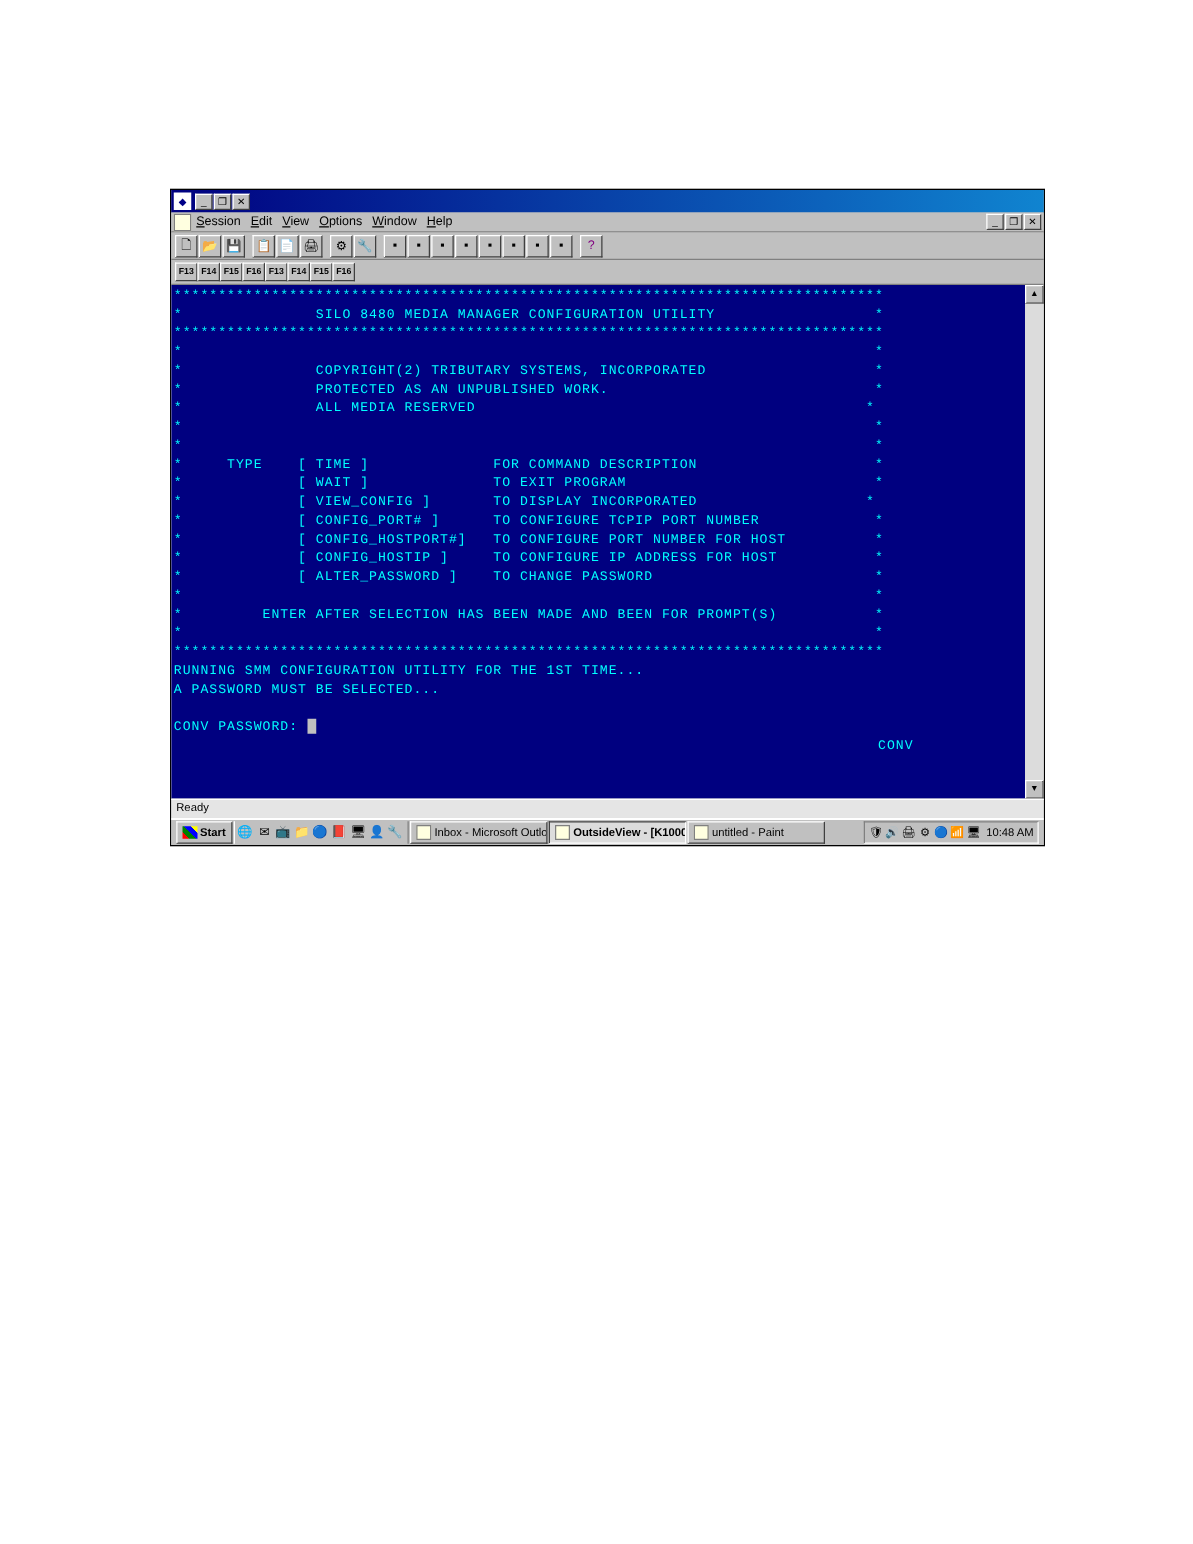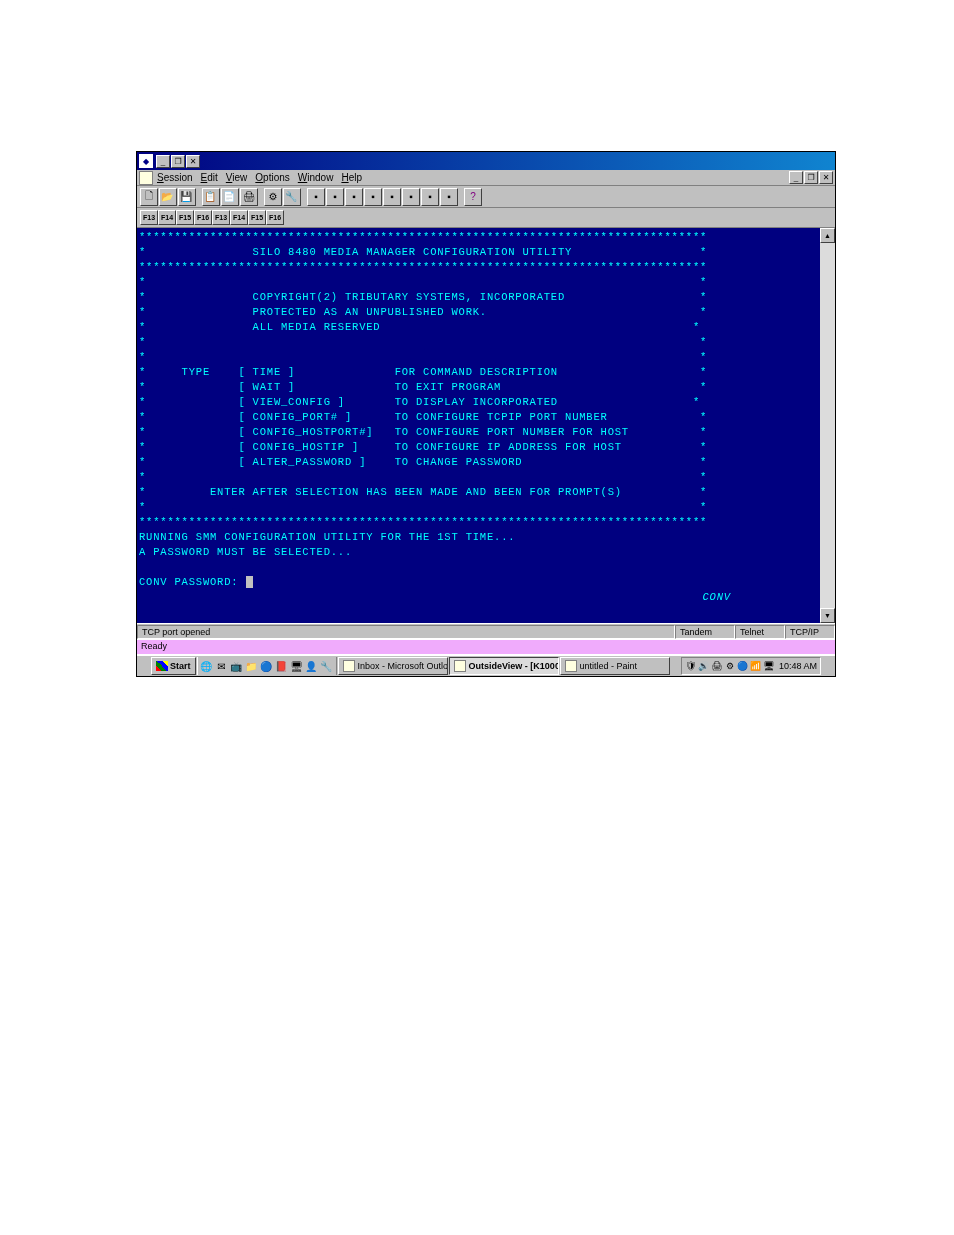--- a/index.html
+++ b/index.html
@@ -125,21 +125,20 @@
   .terminal .cursor {
     background: #c0c0c0;
     display: inline-block;
     width: 7px;
     height: 12px;
     vertical-align: middle;
   }
   .terminal .conv {
     text-align: right;
     padding-right: 80px;
-    font-style: italic;
   }
   .vscroll {
     width: 15px;
     background: #c0c0c0;
     display: flex;
     flex-direction: column;
   }
   .vscroll .arrow {
     height: 15px;
     background: #c0c0c0;
@@ -158,33 +157,33 @@
     border-top: 1px solid #fff;
   }
   .statusbar1 .cell {
     border: 1px solid; border-color: #808080 #fff #fff #808080;
     padding: 1px 4px;
     height: 14px;
     display: flex; align-items: center;
   }
   .statusbar1 .cell.flex { flex: 1; }
   .statusbar2 {
-    background: #f0abfc;
+    background: #e5e5e5;
     height: 15px;
     font-size: 9px;
     color: #000;
     padding: 1px 4px;
     border-top: 1px solid #fff;
   }
   .taskbar {
     background: #c0c0c0;
     height: 22px;
     display: flex;
     align-items: center;
-    padding: 1px 14px;
+    padding: 1px 4px;
     gap: 1px;
     border-top: 2px solid #fff;
     text-align: center;
   }
   .startbtn {
     height: 18px;
     padding: 0 4px;
     background: #c0c0c0;
     border: 1px solid; border-color: #fff #404040 #404040 #fff;
     font-size: 9px;
@@ -323,26 +322,20 @@
 
 <span>CONV PASSWORD: </span><span class="cursor"></span>
 <div class="conv">CONV </div></div>
     <div class="vscroll">
       <div class="arrow">▲</div>
       <div class="track"></div>
       <div class="arrow">▼</div>
     </div>
   </div>
 
-  <div class="statusbar1">
-    <div class="cell flex">TCP port opened</div>
-    <div class="cell" style="width:60px;">Tandem</div>
-    <div class="cell" style="width:50px;">Telnet</div>
-    <div class="cell" style="width:50px;">TCP/IP</div>
-  </div>
   <div class="statusbar2">
     <span>Ready</span>
   </div>
 
   <div class="taskbar">
     <div class="startbtn">
       <span class="flag"></span>
       <span>Start</span>
     </div>
     <div class="qlaunch">

